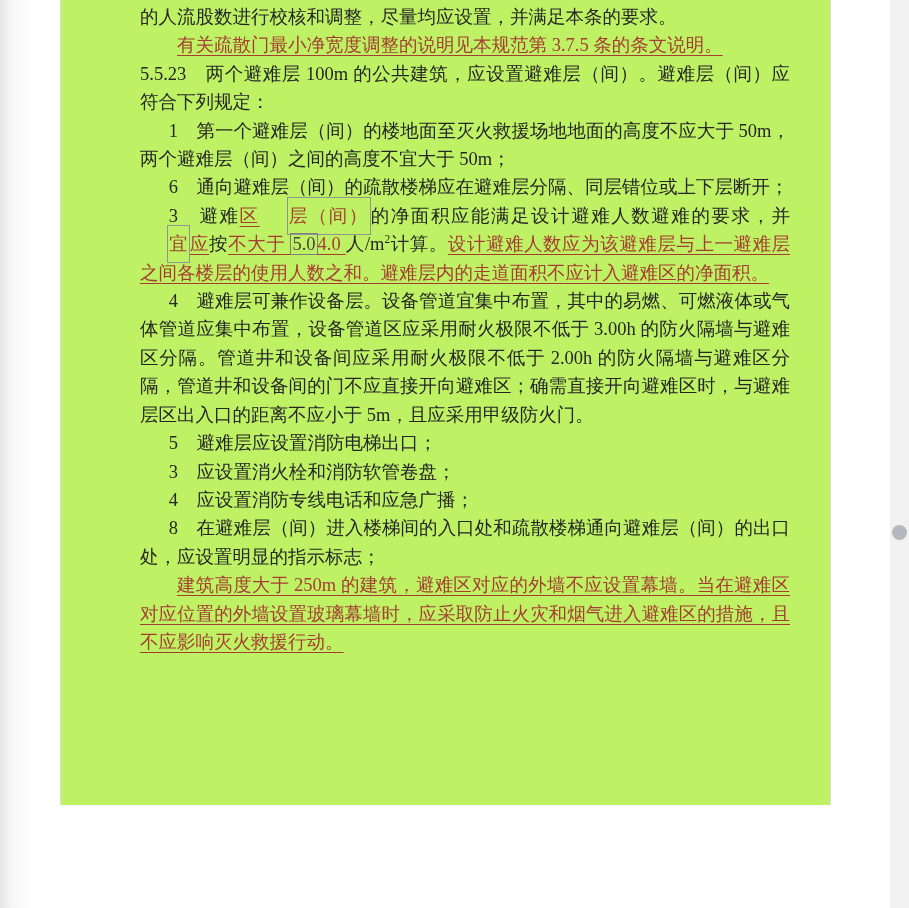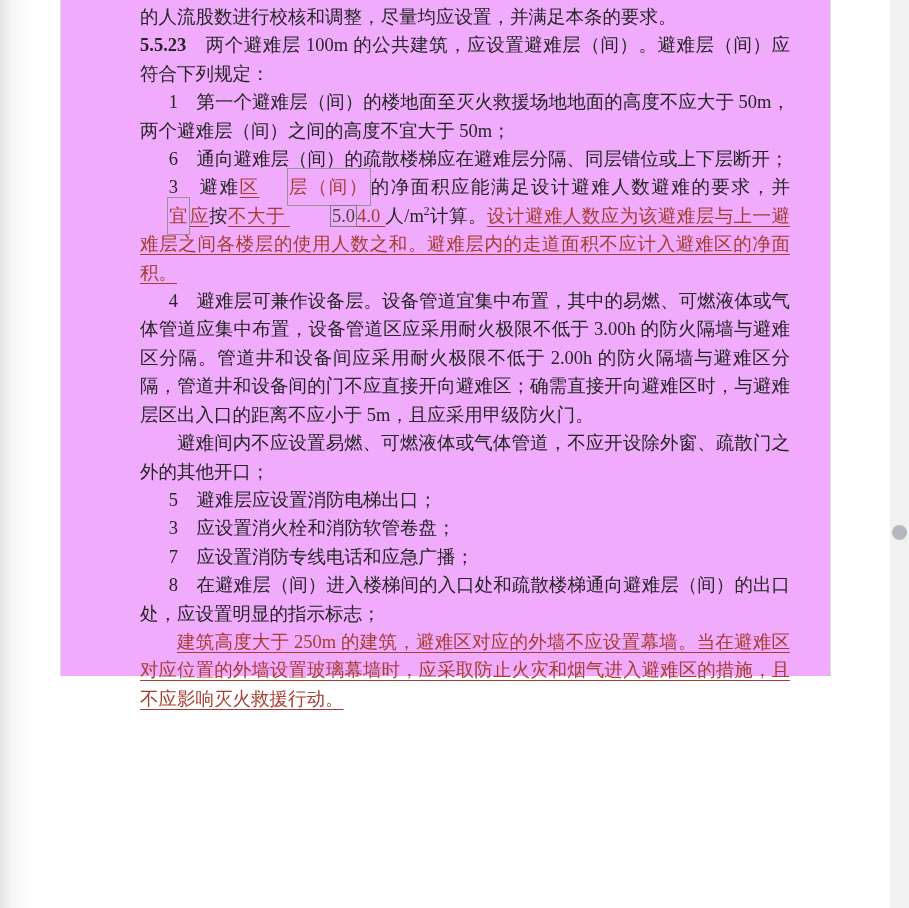--- a/index.html
+++ b/index.html
@@ -21,22 +21,22 @@
   .edge-shade {
     position: absolute;
     left: 0; top: 0;
     width: 60px; height: 908px;
     background: linear-gradient(to right, #e4e4e4 0px, #f7f7f7 12px, #ffffff 32px);
   }
   
   .page {
     position: absolute;
     left: 60px; top: 0;
-    width: 771px; height: 676px;
-    background: #f0abfc;
+    width: 771px; height: 805px;
+    background: #bef264;
     border-left: 1px solid var(--border, #dcdcdc);
     border-right: 1px solid var(--border, #dcdcdc);
     box-sizing: border-box;
   }
   .doc {
     position: absolute;
     left: 79px; top: 3px;
     width: 650px;
     color: var(--ink, #262626);
     font-size: 18.5px;
@@ -57,28 +57,27 @@
   .seg-del {
     color: var(--red, #a63d32);
     border: 1px solid #939393;
     padding: 8px 1px;
     margin-left: 27px;
   }
   .seg-del-dark {
     color: var(--ink-del, #4a4442);
     border: 1px solid #7e7e7e;
     padding: 0 1px;
-    margin-left: 40px;
   }
   .seg-sup {
     font-size: 0.62em;
     vertical-align: super;
     line-height: 0;
   }
-  .seg-bold { font-weight: bold; }
+  .seg-bold { font-weight: normal; }
   
   .scroll-track {
     position: absolute;
     right: 0; top: 0;
     width: 19px; height: 908px;
     background: var(--track, #f1f1f2);
   }
   .scroll-thumb {
     position: absolute;
     left: 2px; top: 525px;
@@ -89,29 +88,29 @@
 </style>
 </head>
 <body>
 
 <div class="viewer">
   <div class="edge-shade"></div>
 
   <div class="page">
     <div class="doc">
         <p class="para none"><span>的人流股数进行校核和调整，尽量均应设置，并满足本条的要求。</span></p>
+        <p class="para indent"><span class="seg-ins">有关疏散门最小净宽度调整的说明见本规范第 3.7.5 条的条文说明。</span></p>
         <p class="para none"><span class="seg-bold">5.5.23</span><span>　两个避难层 100m 的公共建筑，应设置避难层（间）。避难层（间）应符合下列规定：</span></p>
         <p class="para item"><span>1　第一个避难层（间）的楼地面至灭火救援场地地面的高度不应大于 50m，两个避难层（间）之间的高度不宜大于 50m；</span></p>
         <p class="para item"><span>6　通向避难层（间）的疏散楼梯应在避难层分隔、同层错位或上下层断开；</span></p>
         <p class="para item"><span>3　避难</span><span class="seg-ins">区</span><span class="seg-del">层（间）</span><span>的净面积应能满足设计避难人数避难的要求，并</span><span class="seg-del">宜</span><span class="seg-ins">应</span><span>按</span><span class="seg-ins">不大于 </span><span class="seg-del-dark">5.0</span><span class="seg-ins">4.0 </span><span>人/m</span><span class="seg-sup">2</span><span>计算。</span><span class="seg-ins">设计避难人数应为该避难层与上一避难层之间各楼层的使用人数之和。避难层内的走道面积不应计入避难区的净面积。</span></p>
         <p class="para item"><span>4　避难层可兼作设备层。设备管道宜集中布置，其中的易燃、可燃液体或气体管道应集中布置，设备管道区应采用耐火极限不低于 3.00h 的防火隔墙与避难区分隔。管道井和设备间应采用耐火极限不低于 2.00h 的防火隔墙与避难区分隔，管道井和设备间的门不应直接开向避难区；确需直接开向避难区时，与避难层区出入口的距离不应小于 5m，且应采用甲级防火门。</span></p>
-        <p class="para indent"><span>避难间内不应设置易燃、可燃液体或气体管道，不应开设除外窗、疏散门之外的其他开口；</span></p>
         <p class="para item"><span>5　避难层应设置消防电梯出口；</span></p>
         <p class="para item"><span>3　应设置消火栓和消防软管卷盘；</span></p>
-        <p class="para item"><span>7　应设置消防专线电话和应急广播；</span></p>
+        <p class="para item"><span>4　应设置消防专线电话和应急广播；</span></p>
         <p class="para item"><span>8　在避难层（间）进入楼梯间的入口处和疏散楼梯通向避难层（间）的出口处，应设置明显的指示标志；</span></p>
         <p class="para indent"><span class="seg-ins">建筑高度大于 250m 的建筑，避难区对应的外墙不应设置幕墙。当在避难区对应位置的外墙设置玻璃幕墙时，应采取防止火灾和烟气进入避难区的措施，且不应影响灭火救援行动。</span></p>
       </div>
   </div>
 
   <div class="scroll-track">
     <div class="scroll-thumb" style="top: 525px;"></div>
   </div>
 </div>
 

